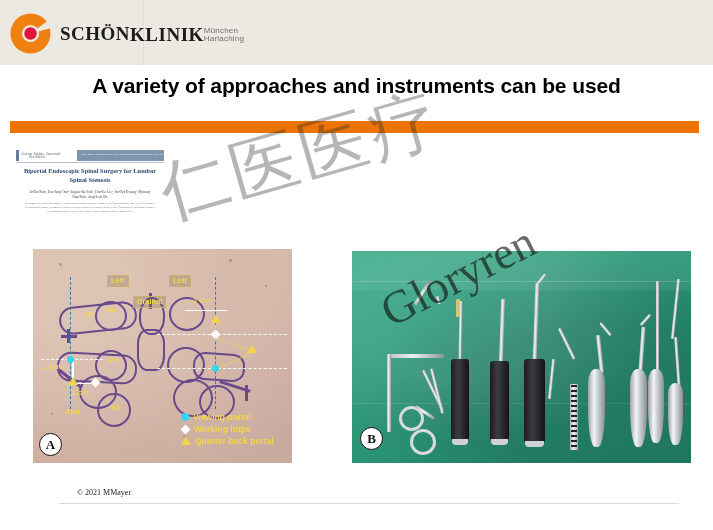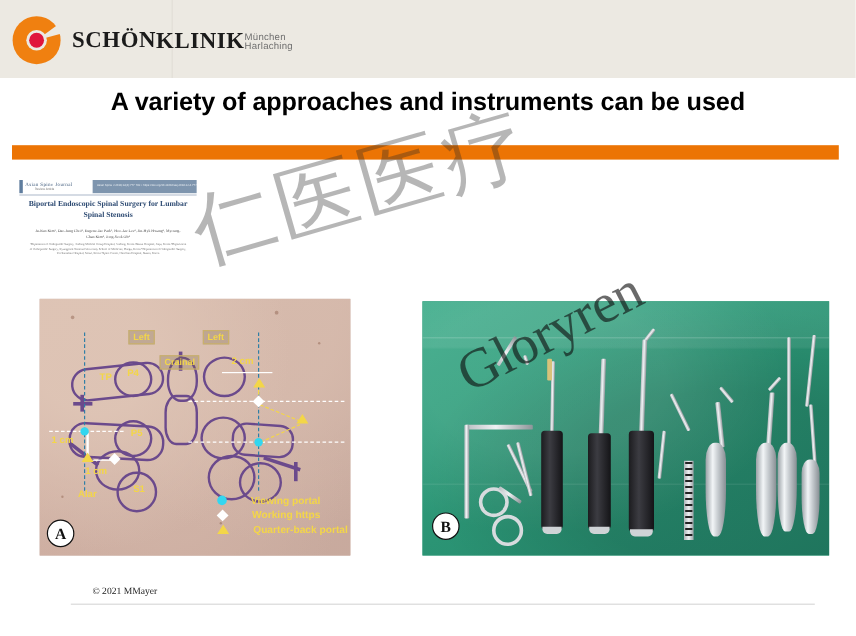--- a/index.html
+++ b/index.html
@@ -139,21 +139,21 @@
   .dashy{position:absolute;height:0;border-top:1.2px dashed #f3d648;}
   .arrow-w{position:absolute;height:0;border-top:1.6px solid #fff;}
   .dot-cyan{position:absolute;width:7px;height:7px;border-radius:50%;background:#33d6ef;}
   .dot-white{position:absolute;width:7px;height:7px;background:#fff;transform:rotate(45deg);}
   .tri-y{
     position:absolute;width:0;height:0;
     border-left:5px solid transparent;border-right:5px solid transparent;
     border-bottom:8px solid #f3d648;
   }
   .legend{position:absolute;left:148px;top:163px;}
-  .legend-row{display:flex;align-items:center;gap:20px;margin-bottom:2px;height:10px;}
+  .legend-row{display:flex;align-items:center;gap:4px;margin-bottom:2px;height:10px;}
   .legend-txt{color:#f3d648;font-size:8.5px;font-weight:700;white-space:nowrap;}
   .panel-letter{
     position:absolute;width:21px;height:21px;border-radius:50%;
     background:#fff;border:1.6px solid #111;
     display:flex;align-items:center;justify-content:center;
     font-size:13px;font-weight:700;color:#111;
     font-family:"Liberation Serif", serif;
   }
 
   

